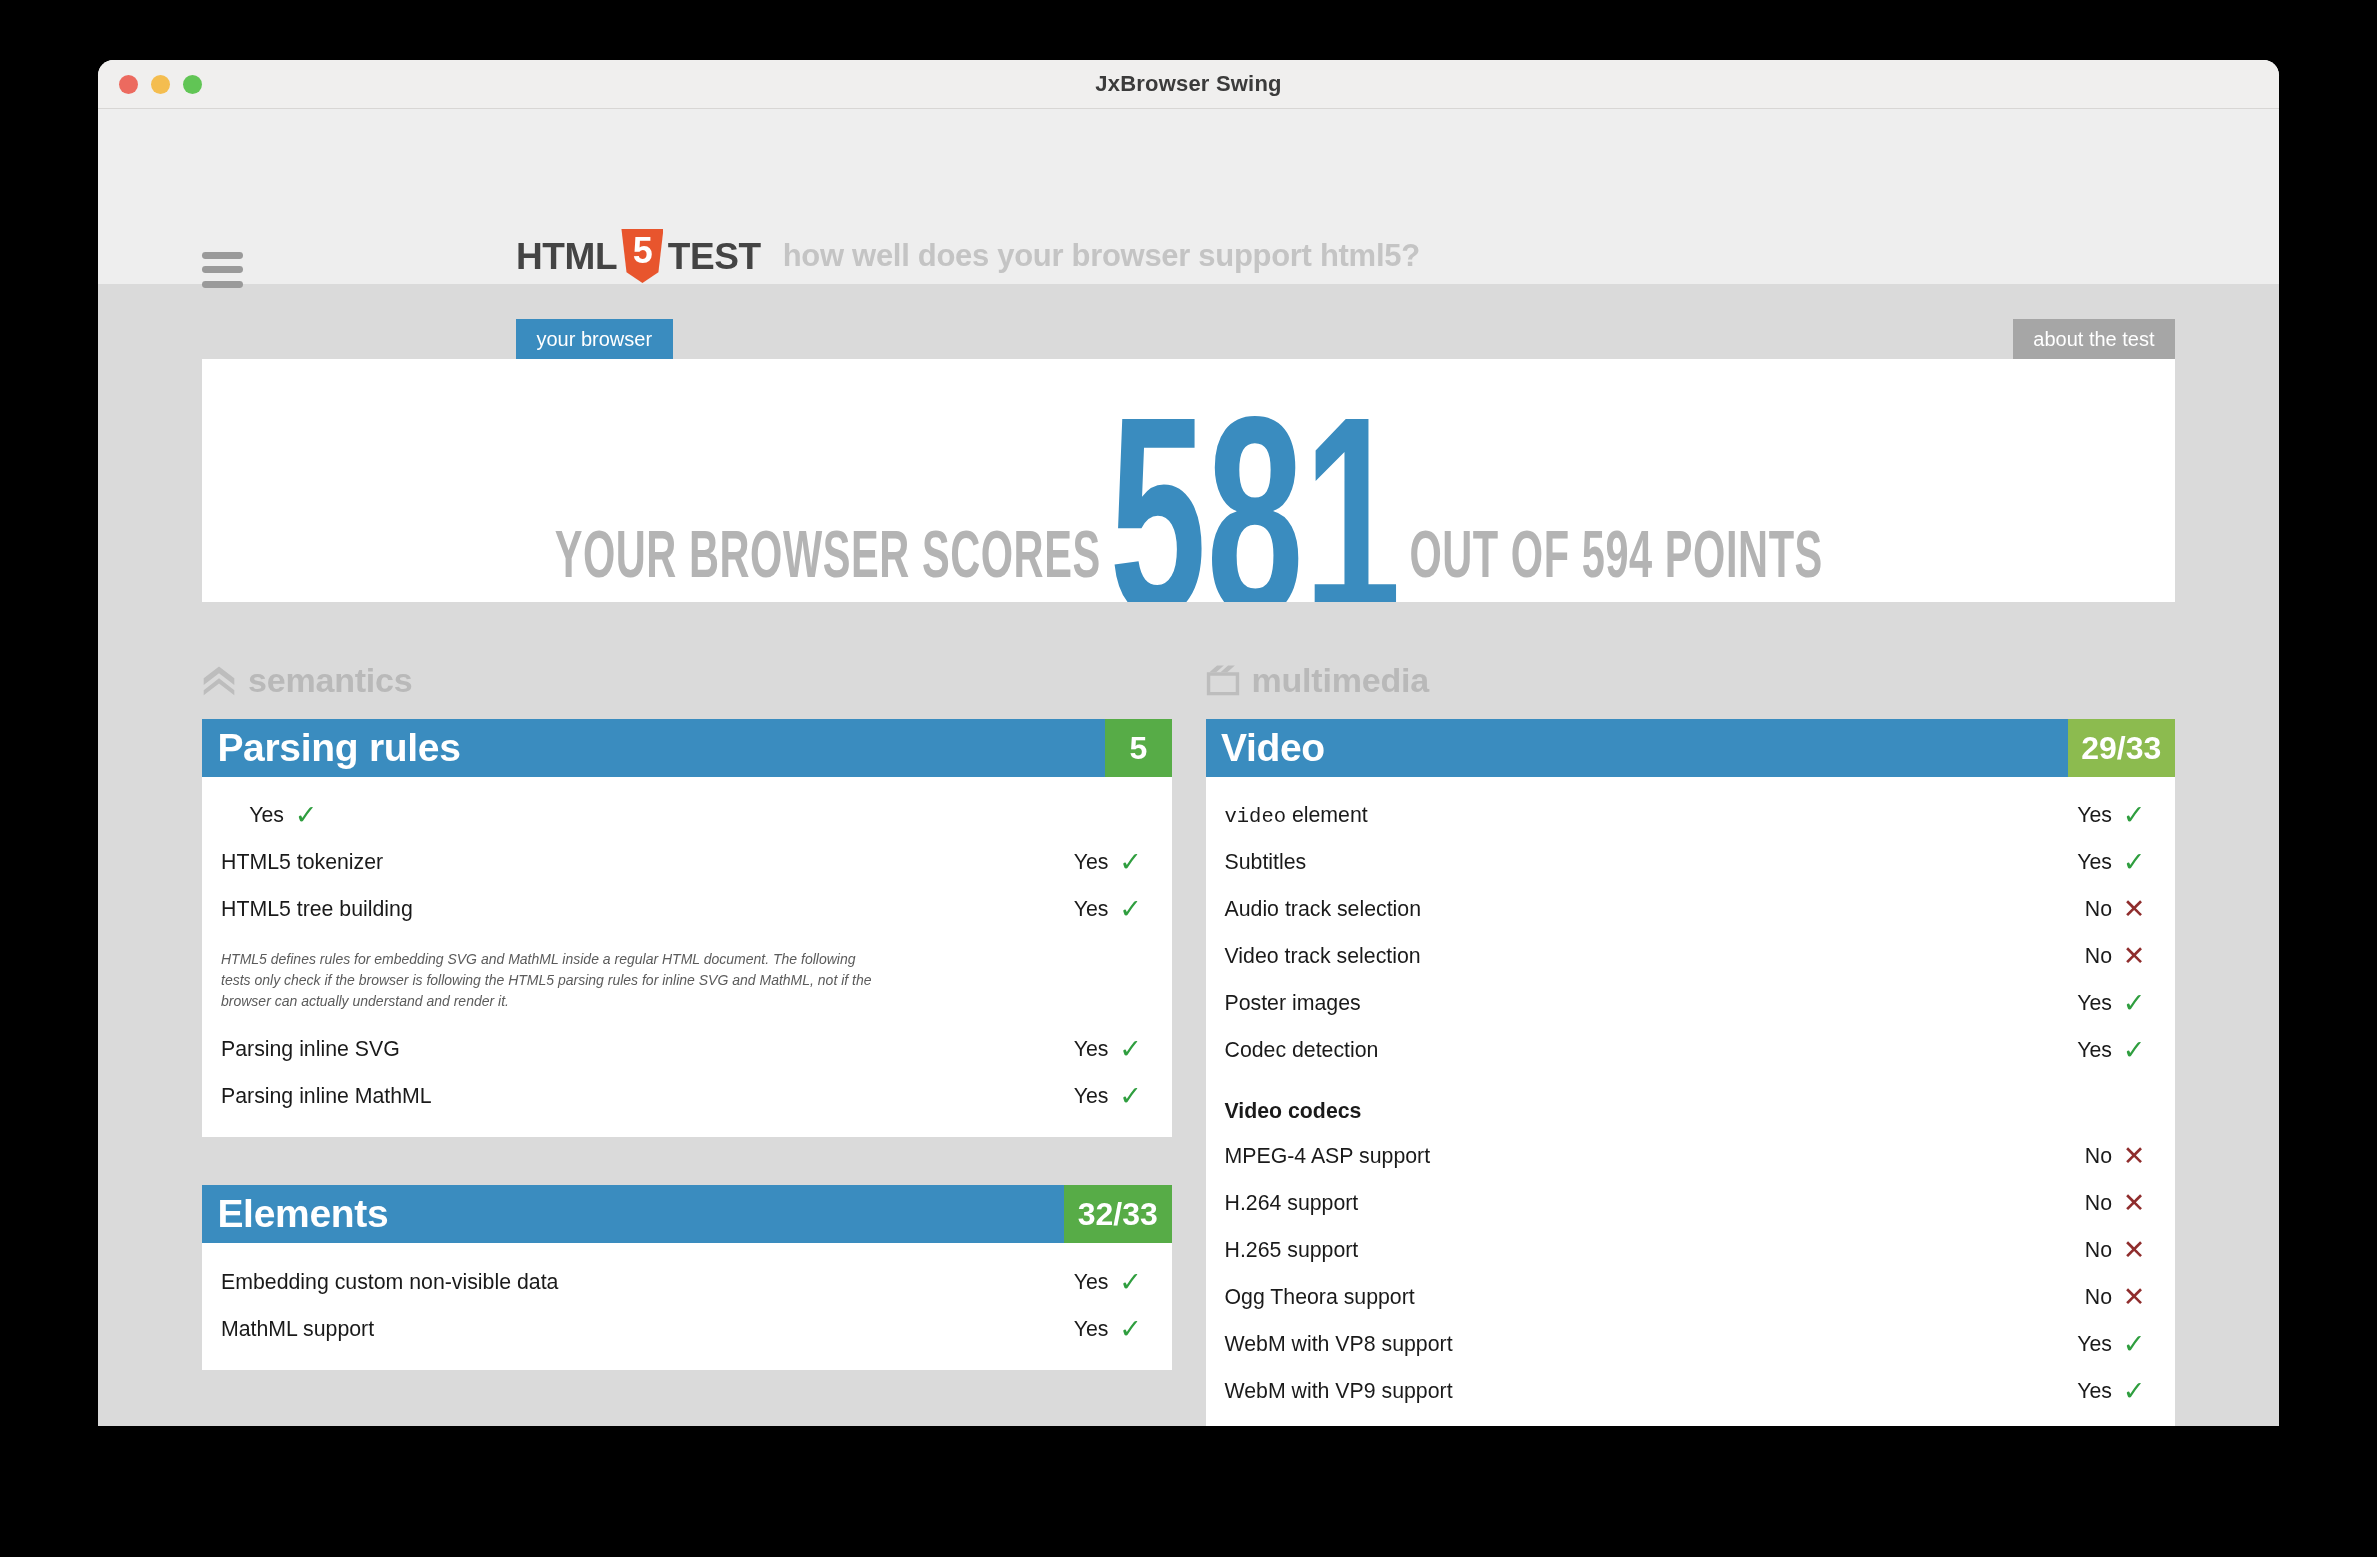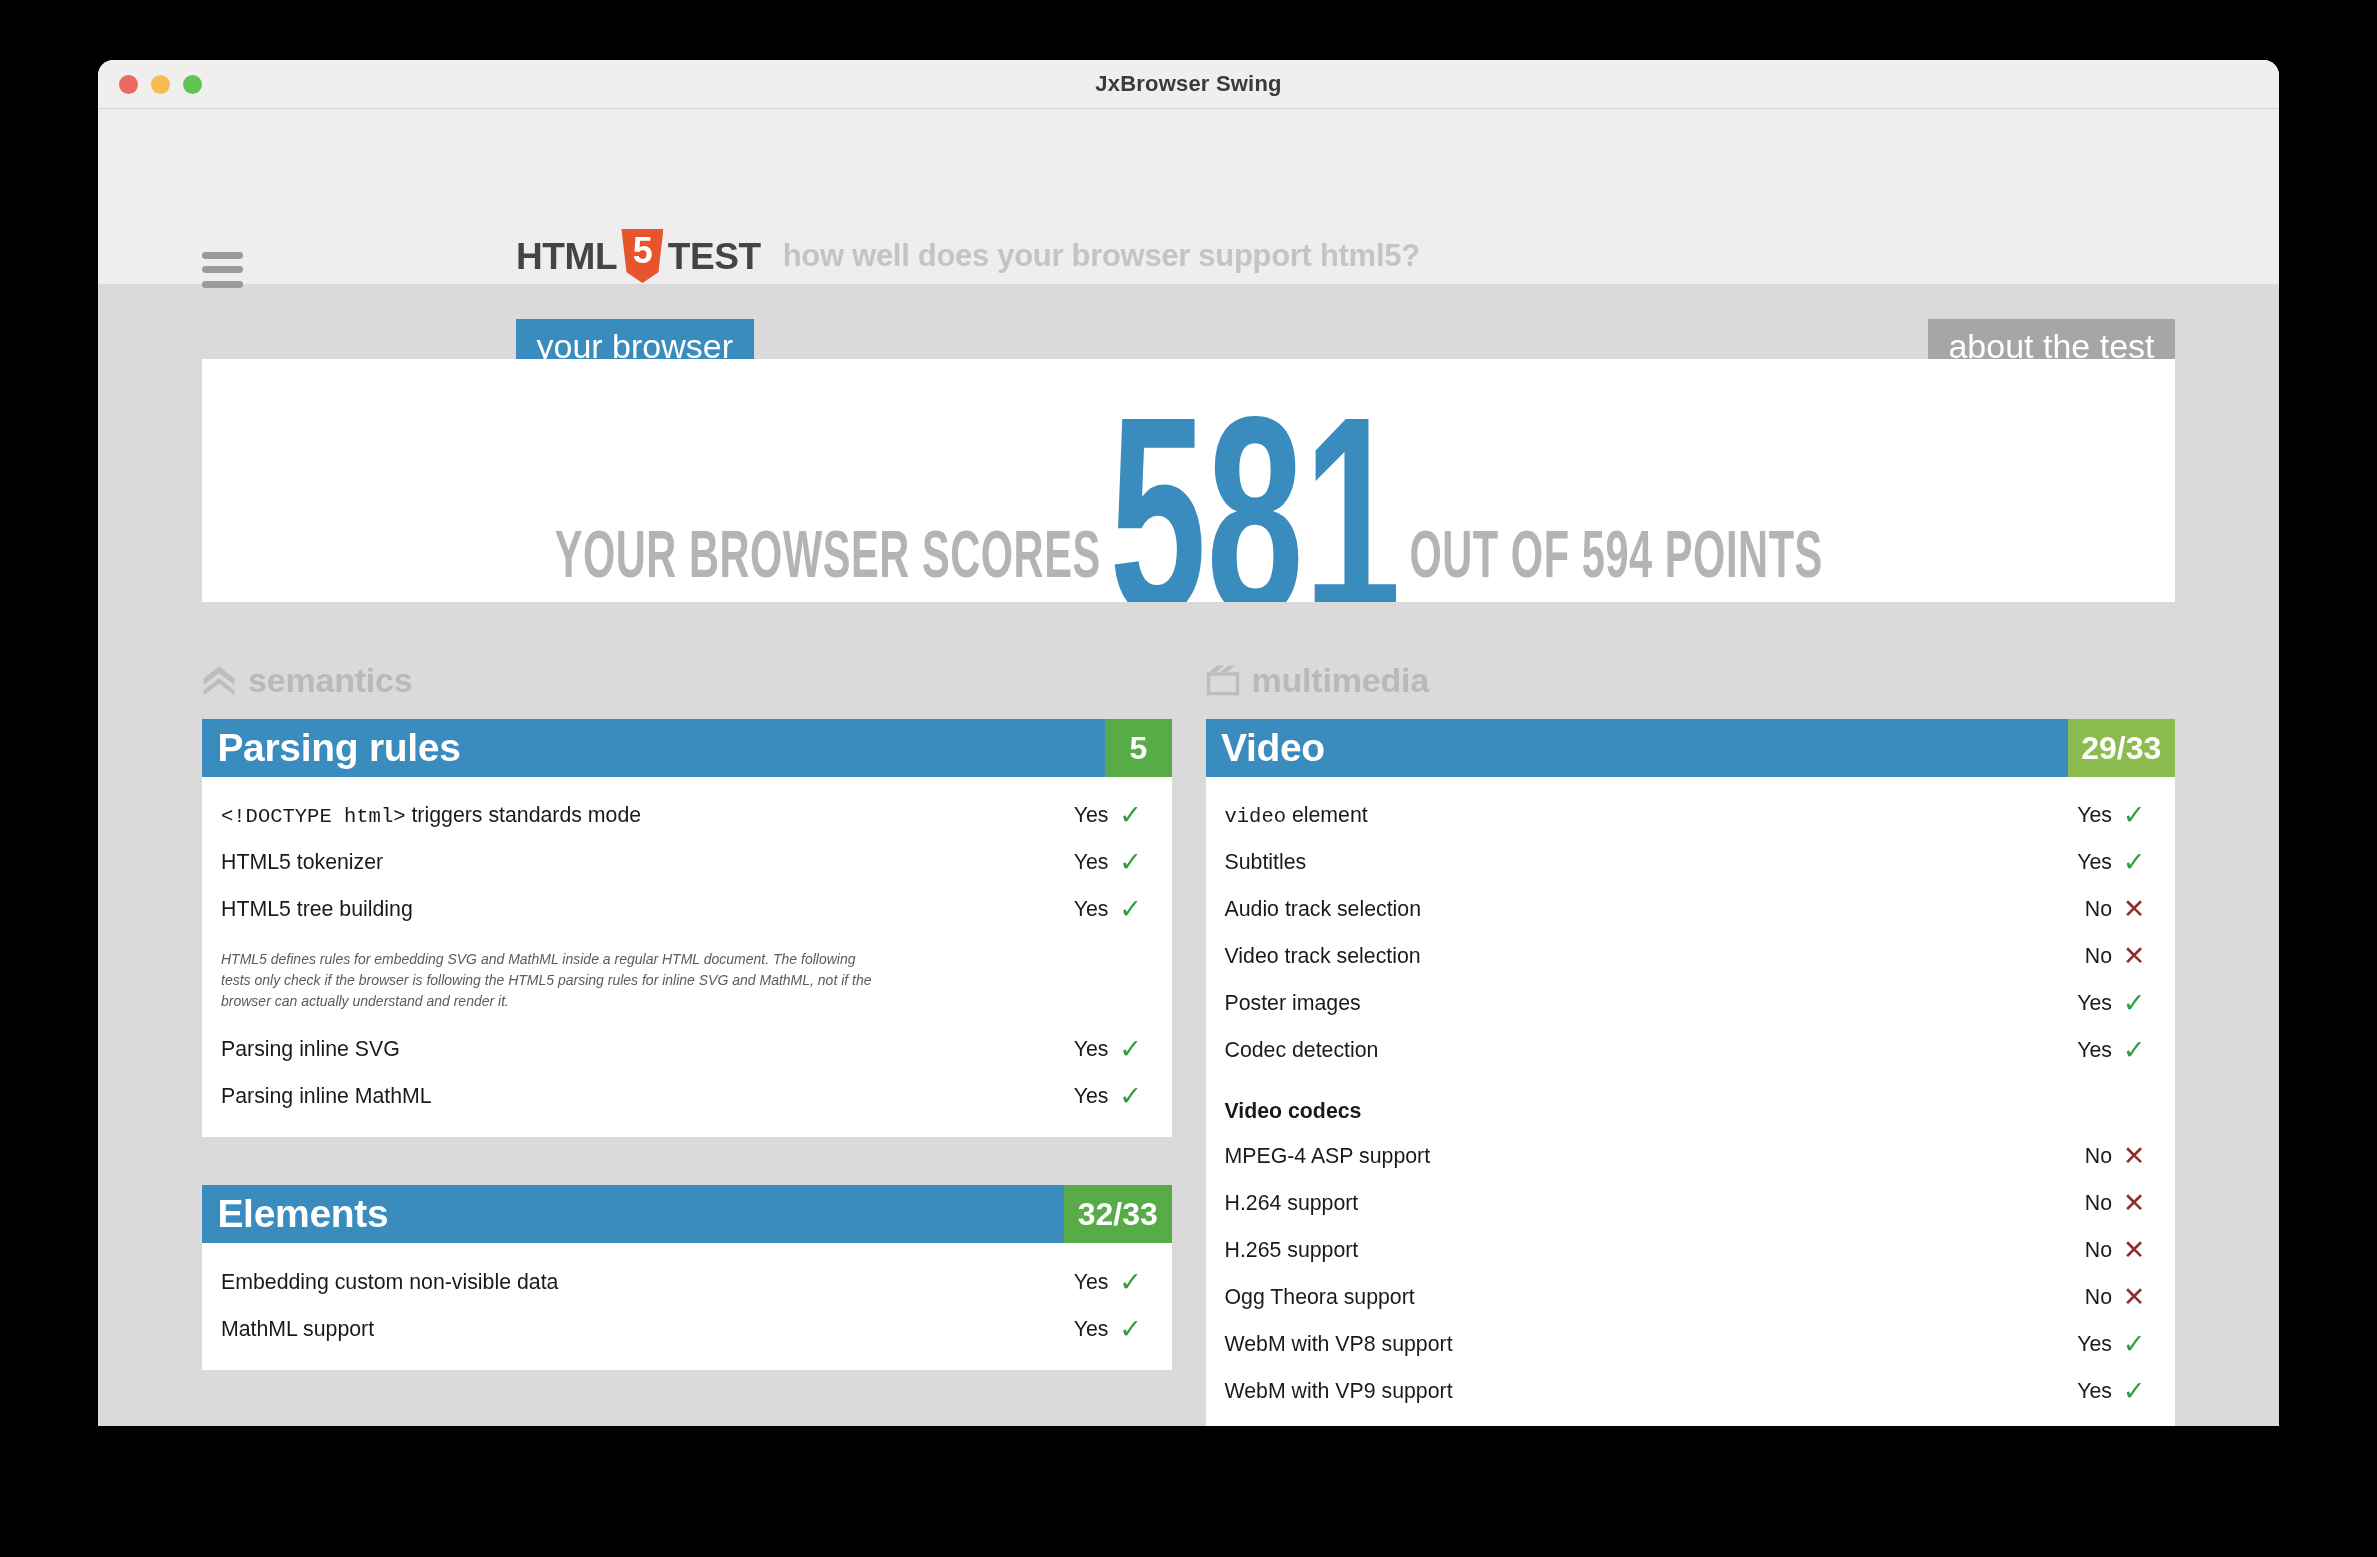--- a/index.html
+++ b/index.html
@@ -140,21 +140,21 @@
     position: absolute;
     left: 418px;
     right: 104px;
     top: 210px;
     display: flex;
     justify-content: space-between;
   }
   .navbtn {
     display: inline-block;
     padding: 10.2px 20.5px 12px 20.5px;
-    font-size: 34px;
+    font-size: 20px;
     color: #ffffff;
     line-height: 1;
     cursor: pointer;
   }
   .navbtn.active   { background: #3a8cbf; }
   .navbtn.inactive { background: #a6a6a6; }
 
   
   .content {
     position: relative;
@@ -363,21 +363,20 @@
             </div>
 
             <div class="card">
               <div class="card-head">
                 <h2>Parsing rules</h2>
                 <div class="card-score" style="background:#57ac47">5</div>
               </div>
               <div class="card-body">
 
                 <div class="row">
-                  <div class="name"><span class="mono">&lt;!DOCTYPE html&gt;</span><span> triggers standards mode</span></div>
                   <div class="verdict">Yes</div>
                   <div class="mark yes">✓</div>
                 </div>
 
                 <div class="row">
                   <div class="name">HTML5 tokenizer</div>
                   <div class="verdict">Yes</div>
                   <div class="mark yes">✓</div>
                 </div>
 

